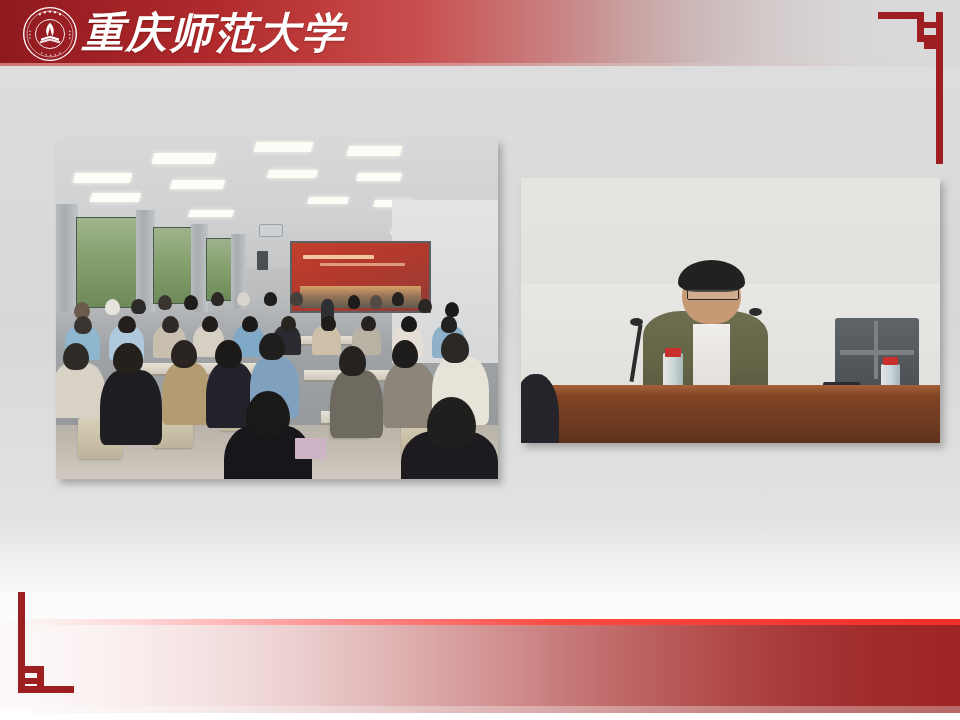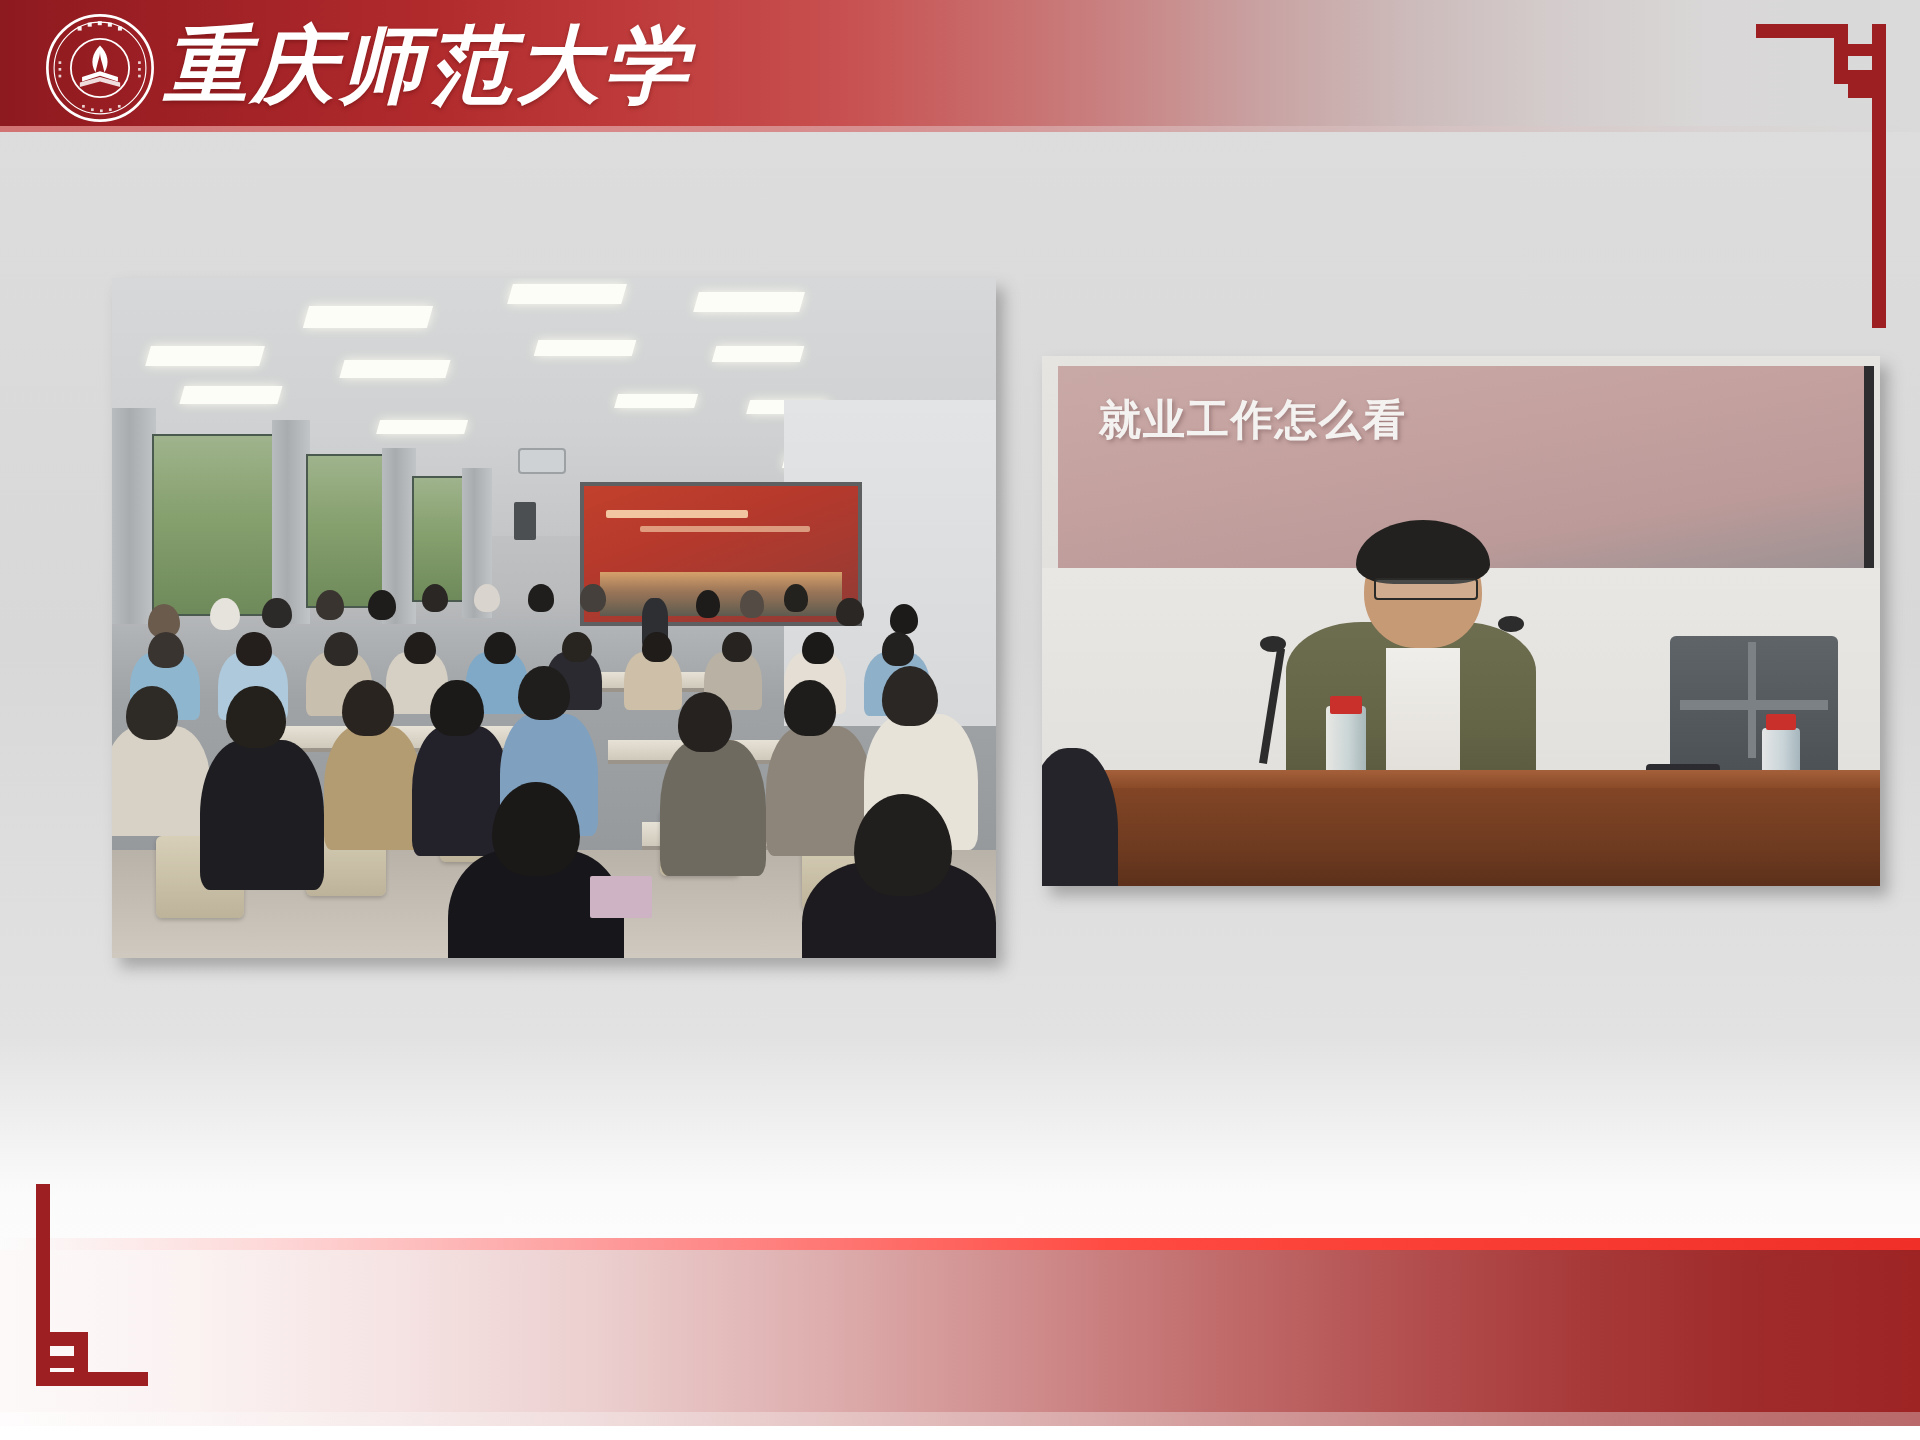--- a/index.html
+++ b/index.html
@@ -576,23 +576,20 @@
       <div class="body-sh" style="left:38%; top:84%; width:20%; height:20%; background:#17161b;"></div>
       <div class="head" style="left:43%; top:74%; width:10%; height:14%; background:#1b1917;"></div>
       <div style="position:absolute; left:54%; top:88%; width:7%; height:6%; background:#cdb3c4; border-radius:1px;"></div>
       <div class="body-sh" style="left:78%; top:86%; width:22%; height:18%; background:#1d1b1f;"></div>
       <div class="head" style="left:84%; top:76%; width:11%; height:15%; background:#211f1d;"></div>
     </div>
   </div>
 
   <div class="photo photo-right">
     <div class="sp">
-      <div class="sp-screen">
-        <div class="sp-screen-title">就业工作怎么看</div>
-      </div>
 
       <div class="sp-wall"></div>
 
       <div class="sp-chair">
         <div class="sp-chair-grid" style="left:46%; top:4%; width:5%; height:80%;"></div>
         <div class="sp-chair-grid" style="left:6%; top:44%; width:88%; height:7%;"></div>
       </div>
 
       <div class="sp-mic-stand" style="left:27%; top:55%; width:1%; height:22%; transform:rotate(9deg);"></div>
       <div class="sp-mic-stand" style="left:26%; top:53%; width:3%; height:3%; border-radius:50%;"></div>

